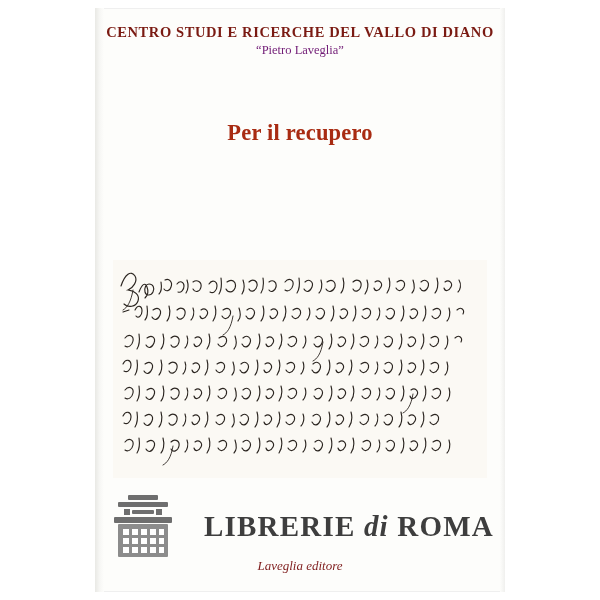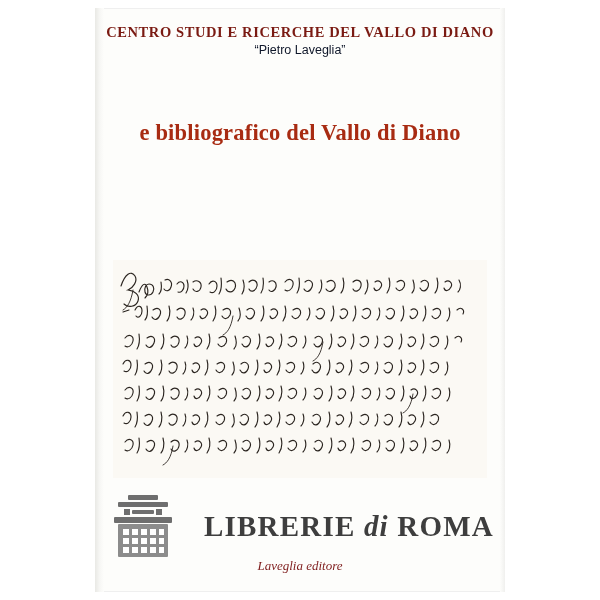--- a/index.html
+++ b/index.html
@@ -61,23 +61,23 @@
     font-family: "Liberation Serif", serif;
     font-size: 14.5px;
     letter-spacing: 0.6px;
     color: #7a1a12;
     font-weight: 600;
     text-transform: uppercase;
     white-space: nowrap;
   }
   .publisher-line2 {
     margin-top: 2px;
-    font-family: Liberation Sans, sans-serif;
+    font-family: Liberation Serif, serif;
     font-size: 12.5px;
-    color: #0f172a;
+    color: #701a75;
   }
 
   
   .title-block {
     position: absolute;
     left: 22px;
     right: 22px;
     top: 110px;
     text-align: center;
   }
@@ -151,21 +151,21 @@
   <div class="book-cover">
     <div class="spine-edge"></div>
     <div class="right-edge"></div>
 
     <div class="publisher-block">
       <div class="publisher-line1">CENTRO STUDI E RICERCHE DEL VALLO DI DIANO</div>
       <div class="publisher-line2">“Pietro Laveglia”</div>
     </div>
 
     <div class="title-block">
-      <div class="title-line">e bibliografico del Vallo di Diano</div>
+      <div class="title-line">Per il recupero</div>
     </div>
 
     <div class="manuscript">
       <svg class="ms-svg" width="374" height="218" viewBox="0 0 374 218" aria-hidden="true">
         <rect x="0" y="0" width="374" height="218" fill="#fbf9f4"></rect>
         <g stroke="#2b2520" fill="none" stroke-width="1.15" stroke-linecap="round">
 
           <path d="M8 26 c4-12 10-16 14-10 c3 5-2 12-7 14 c7 1 12 5 10 11 c-2 6-10 7-14 3"></path>
           <path d="M26 32 c3-8 6-10 8-5 c2 5 0 9-2 11 M36 24 c4 0 6 4 4 8 c-2 4-7 4-8 0 c-1-4 1-8 4-8
                    M48 22 c1 6 0 10-2 12 M52 20 c4-2 8 2 6 7 c-1 4-5 5-7 2

